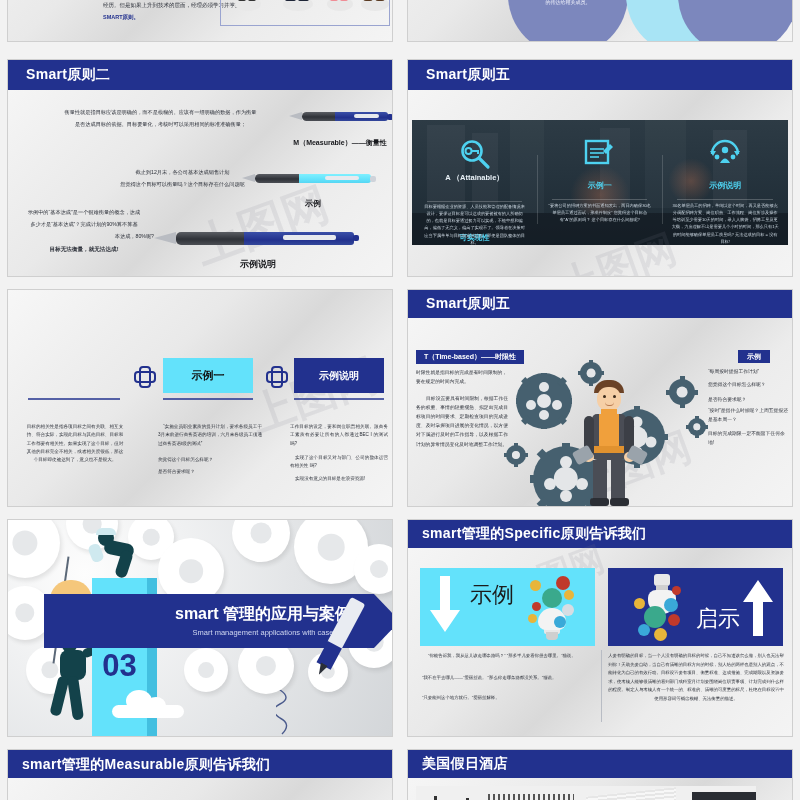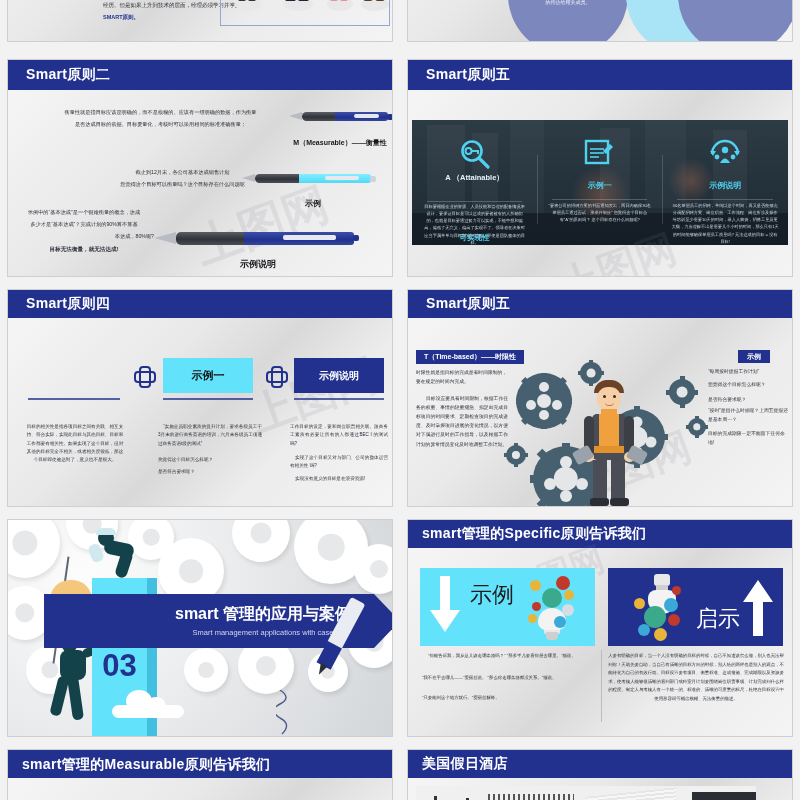--- a/index.html
+++ b/index.html
@@ -243,23 +243,20 @@
           <div style="position:absolute;left:0;top:48px;width:100%;font-size:8px;font-weight:bold;color:#4ed2f0;">示例说明</div>
           <div class="uline" style="position:absolute;left:12%;top:64px;width:76%;"></div>
           <div class="p c" style="position:absolute;left:7%;top:70px;width:86%;font-size:4.2px;color:#cfdae4;line-height:1.7;">30名基层员工的招聘，单纯以这个时间，再又是否能够充分调配招聘方案、岗位职责、工作流程、岗位所涉及操作等培训至少需要10天的时间，录入人脑袋，招募工量及更大概，力度理解不出是需要几个小时的时间，那么只有1天的时间能够确保基层员工质量吗? 无法达成的目标 = 没有目标!</div>
         </div>
       </div>
       <div class="wm" style="left:150px;top:150px;font-size:40px;">上图网</div>
     </div>
   </div>
 
   <div class="slide" style="left:8px;top:290px;width:384px;height:216px;">
-    <div class="hdr" style="height:28px;padding:0 0 0 18px;">
-      <span class="hdr-t" style="font-size:14px;">Smart原则四</span>
-    </div>
     <div class="body" style="top:28px;">
       <div class="wm" style="left:240px;top:48px;font-size:44px;">上图网</div>
 
       <div class="bxline" style="left:20px;top:80px;width:92px;"></div>
 
       <div class="conn" style="left:126px;top:48px;width:18px;height:20px;">
         <span class="cs"></span>
         <span class="ch"></span>
       </div>
 

